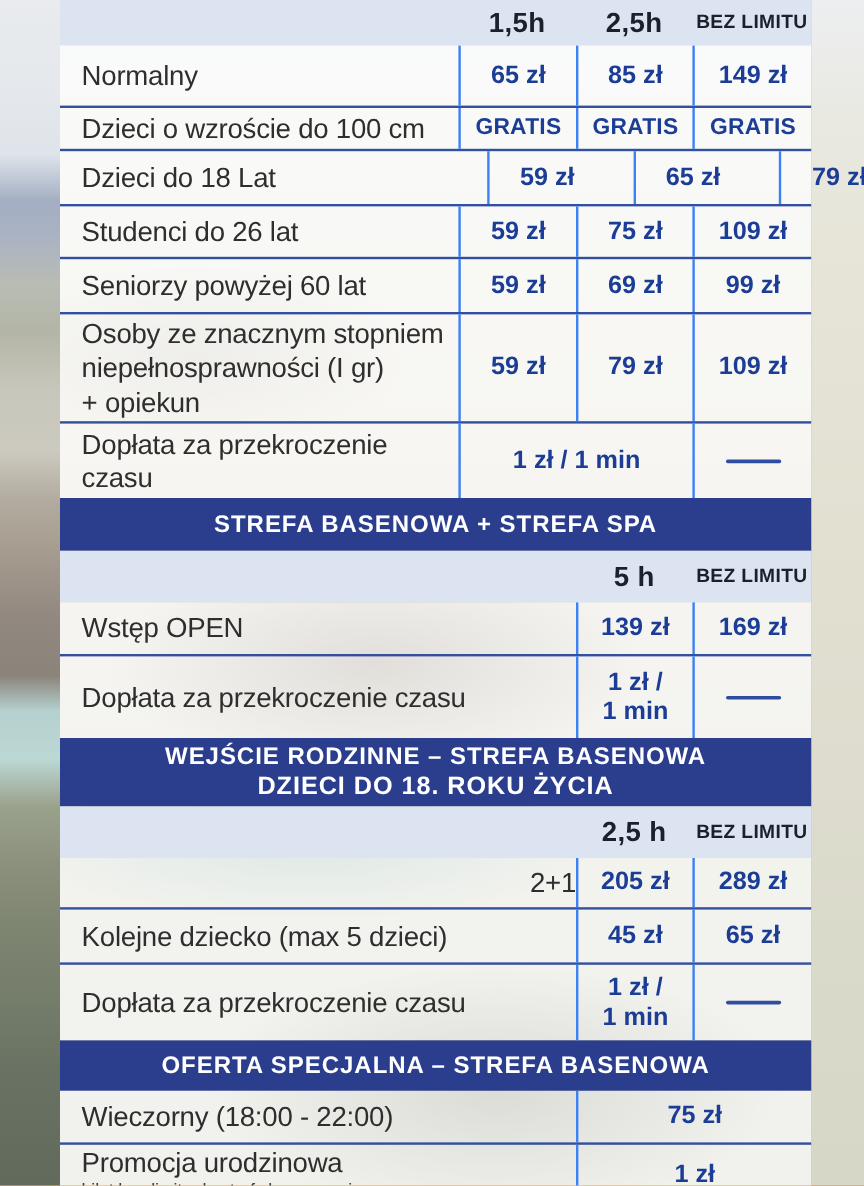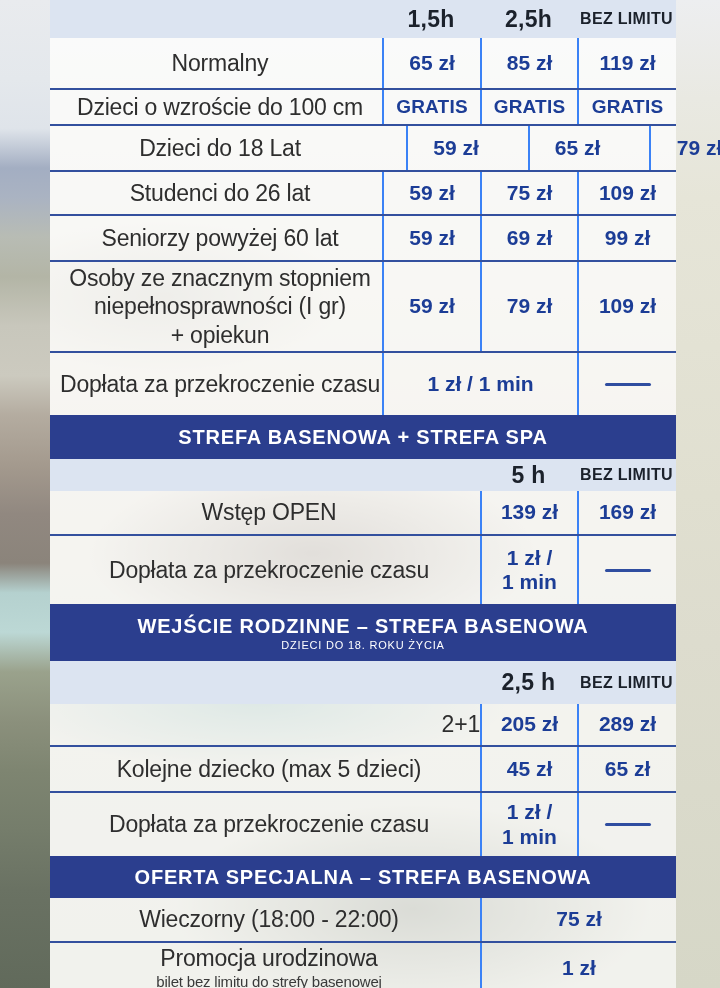--- a/index.html
+++ b/index.html
@@ -36,31 +36,31 @@
   .band .h{font-weight:800;color:#1b212b;text-align:center;}
   .band .time{font-size:23px;letter-spacing:0.3px;}
   .band .nolimit{font-size:16px;letter-spacing:0.3px;}
 
   .g4{grid-template-columns:332px 98px 97px 99px;}
   .g3{grid-template-columns:430px 97px 99px;}
   .g2{grid-template-columns:430px 196px;}
 
   .row{display:grid;align-items:center;background:rgba(255,255,255,0.72);}
   .row.bt{border-top:2px solid #33509e;}
-  .lbl{font-size:23px;color:#2e2e2e;padding-left:8px;line-height:1.22;letter-spacing:-0.2px;text-align:center;}
+  .lbl{font-size:23px;color:#2e2e2e;padding-left:18px;line-height:1.22;letter-spacing:-0.2px;}
   .lbl.center{text-align:right;padding-left:0;}
   .lbl .sub{display:block;font-size:15px;color:#3a3a3a;margin-top:1px;}
   .pre{white-space:pre-line;}
   .price{font-size:21px;font-weight:bold;color:#1c3d96;text-align:center;align-self:stretch;display:flex;align-items:center;justify-content:center;line-height:1.15;}
   .vline{border-left:2px solid #3b82f6;}
   .gratis{font-size:19px;letter-spacing:0.2px;}
 
   .navybar{background:#2b3e8e;color:#ffffff;display:flex;flex-direction:column;align-items:center;justify-content:center;}
   .navybar .t{font-size:20px;font-weight:800;letter-spacing:0.8px;line-height:1.1;}
-  .navybar .st{font-size:11px;font-weight:400;letter-spacing:0.8px;margin-top:2px;}
+  .navybar .st{font-size:21px;font-weight:700;letter-spacing:0.8px;margin-top:2px;}
 
   .nodash{display:inline-block;width:46px;height:3px;background:#2f4da0;border-radius:2px;}
 </style>
 </head>
 <body>
 
 <div class="screen">
   <div class="photo-left"></div>
   <div class="photo-mid"></div>
   <div class="photo-right"></div>
@@ -71,21 +71,21 @@
       <div></div>
       <div class="h time">1,5h</div>
       <div class="h time">2,5h</div>
       <div class="h nolimit">BEZ LIMITU</div>
     </div>
 
     <div class="row g4" style="height:50px;">
       <div class="lbl">Normalny</div>
       <div class="price vline">65 zł</div>
       <div class="price vline">85 zł</div>
-      <div class="price vline">119 zł</div>
+      <div class="price vline">149 zł</div>
     </div>
 
     <div class="row g4 bt" style="height:34px;">
       <div class="lbl">Dzieci o wzroście do 100 cm</div>
       <div class="price vline gratis">GRATIS</div>
       <div class="price vline gratis">GRATIS</div>
       <div class="price vline gratis">GRATIS</div>
     </div>
 
     <div class="row g4 bt" style="height:44px;gap:24px;">
@@ -123,21 +123,21 @@
       <div class="price vline">1 zł / 1 min</div>
       <div class="price vline">
           <span class="nodash"></span>
         </div>
     </div>
 
     <div class="navybar" style="height:44px;">
       <div class="t">STREFA BASENOWA + STREFA SPA</div>
     </div>
 
-    <div class="band g3" style="height:32px;">
+    <div class="band g3" style="height:43px;">
       <div></div>
       <div class="h time">5 h</div>
       <div class="h nolimit">BEZ LIMITU</div>
     </div>
 
     <div class="row g3" style="height:43px;">
       <div class="lbl">Wstęp OPEN</div>
       <div class="price vline">139 zł</div>
       <div class="price vline">169 zł</div>
     </div>

